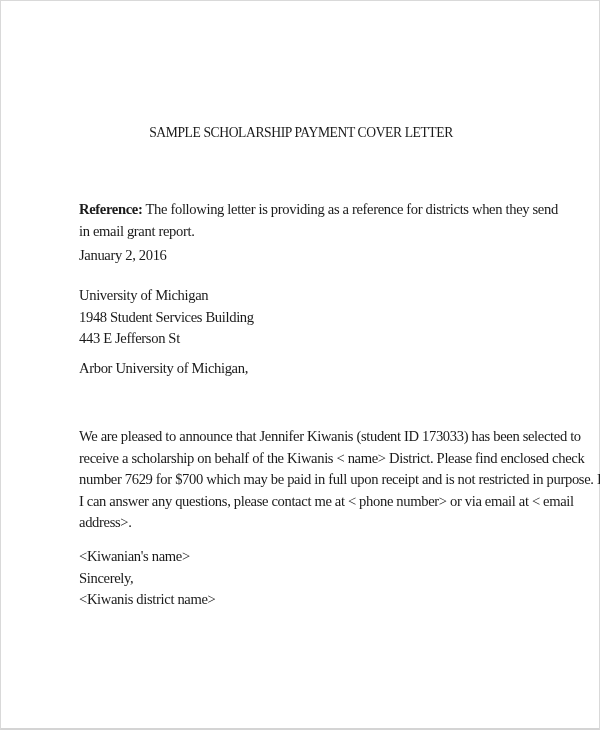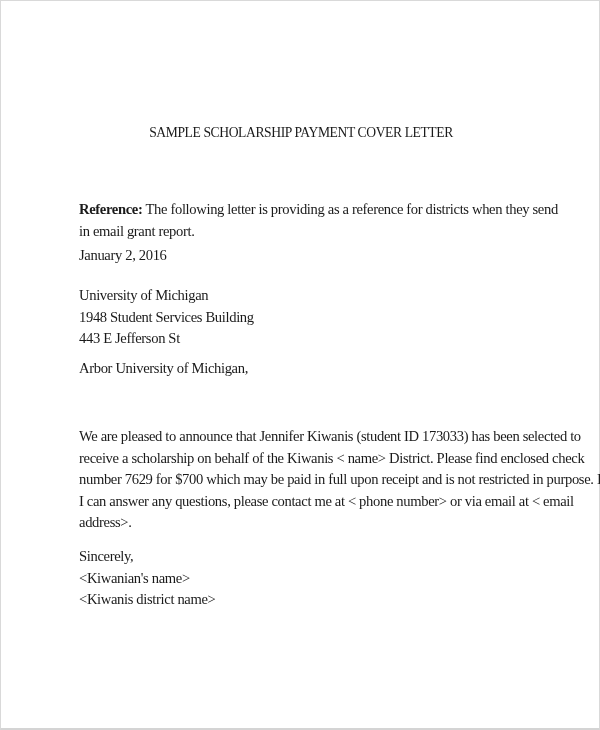--- a/index.html
+++ b/index.html
@@ -73,18 +73,18 @@
 
   <div class="block body-para">
     <span class="line">We are pleased to announce that Jennifer Kiwanis (student ID 173033) has been selected to</span>
     <span class="line">receive a scholarship on behalf of the Kiwanis &lt; name&gt; District. Please find enclosed check</span>
     <span class="line">number 7629 for $700 which may be paid in full upon receipt and is not restricted in purpose. If</span>
     <span class="line">I can answer any questions, please contact me at &lt; phone number&gt; or via email at &lt; email</span>
     <span class="line">address&gt;.</span>
   </div>
 
   <div class="block closing">
+    <span class="line">&lt;Kiwanian's name&gt;</span>
     <span class="line">Sincerely,</span>
-    <span class="line">&lt;Kiwanian's name&gt;</span>
     <span class="line">&lt;Kiwanis district name&gt;</span>
   </div>
 
 </div>
 
 </body></html>

